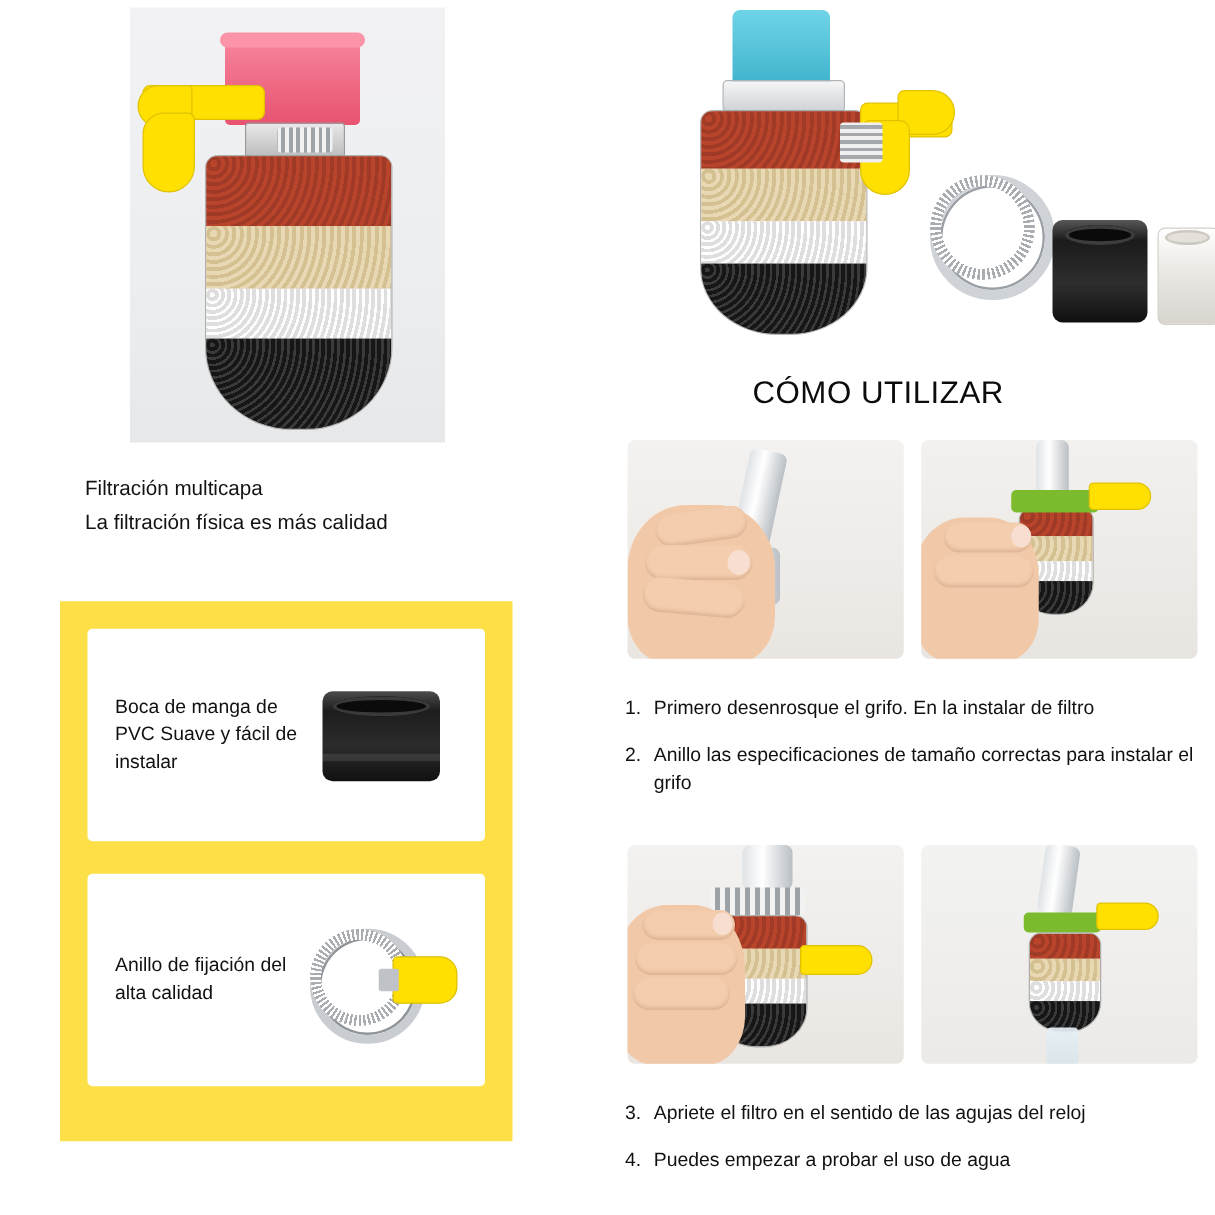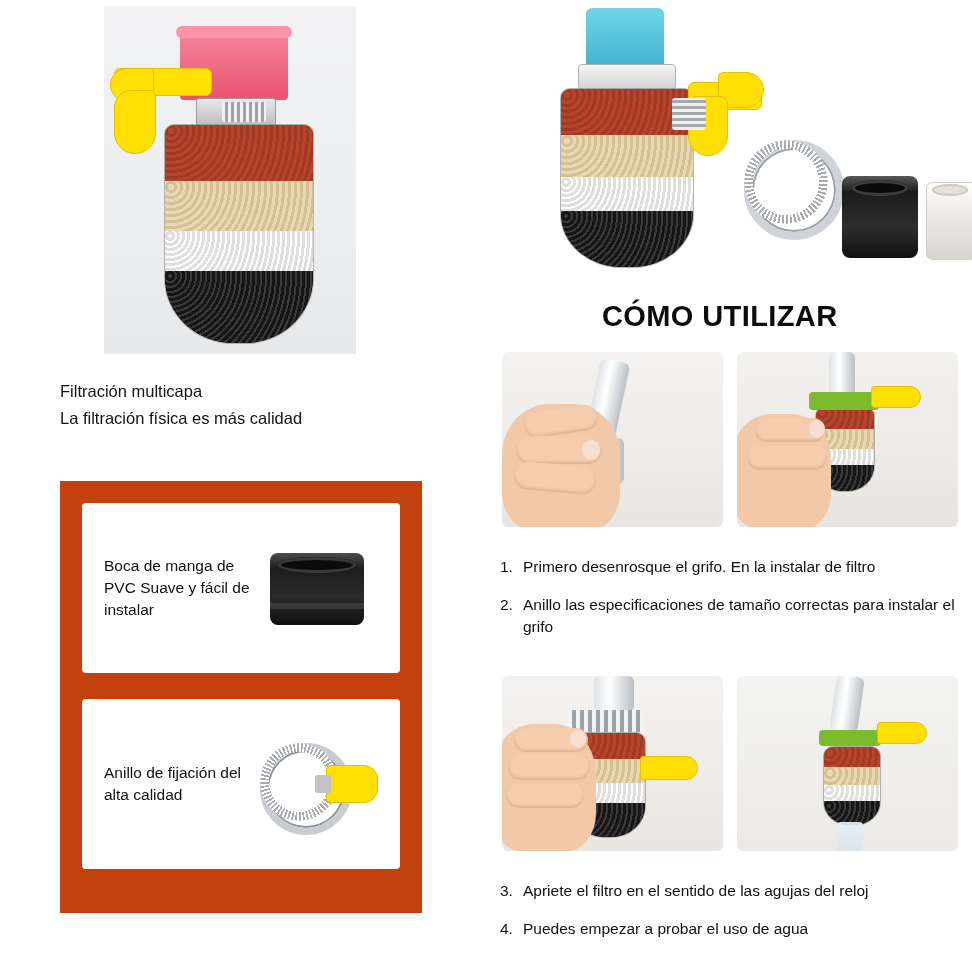--- a/index.html
+++ b/index.html
@@ -77,30 +77,31 @@
     position: absolute;
     left: 60px;
     top: 378px;
     width: 400px;
     line-height: 1.62;
   }
   .caption-block div {
     font-size: 16.5px;
     color: #131313;
     white-space: nowrap;
+    margin-left: 8px;
   }
 
   
   .navy-panel {
     position: absolute;
-    left: 60px;
+    left: 48px;
     top: 481px;
     width: 362px;
     height: 432px;
-    background: #c2410c;
+    background: #fde047;
   }
   .white-card {
     position: absolute;
     background: #ffffff;
     border-radius: 4px;
   }
   .card-a { left: 22px; top: 22px; width: 318px; height: 170px; }
   .card-b { left: 22px; top: 218px; width: 318px; height: 170px; text-decoration: underline; }
   .card-text {
     position: absolute;
@@ -205,22 +206,22 @@
     top: 0px;
     width: 460px;
     height: 288px;
     background: #ffffff;
   }
 
   .como-title {
     position: absolute;
     left: 132px;
     top: 300px;
-    font-size: 29px;
-    font-weight: 700;
+    font-size: 25px;
+    font-weight: 400;
     letter-spacing: .4px;
     color: #0c0c0c;
   }
 
   .steps-grid {
     position: absolute;
     left: 32px;
     top: 352px;
     width: 456px;
   }

